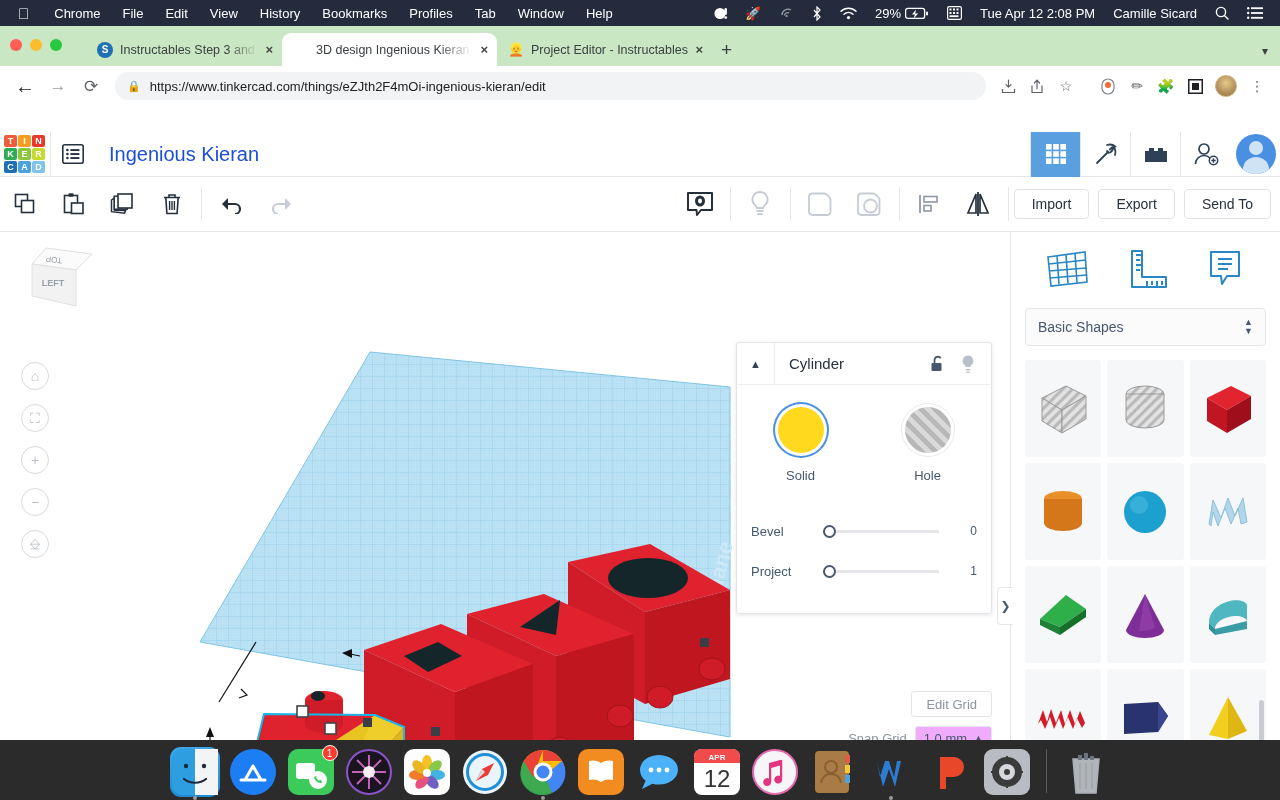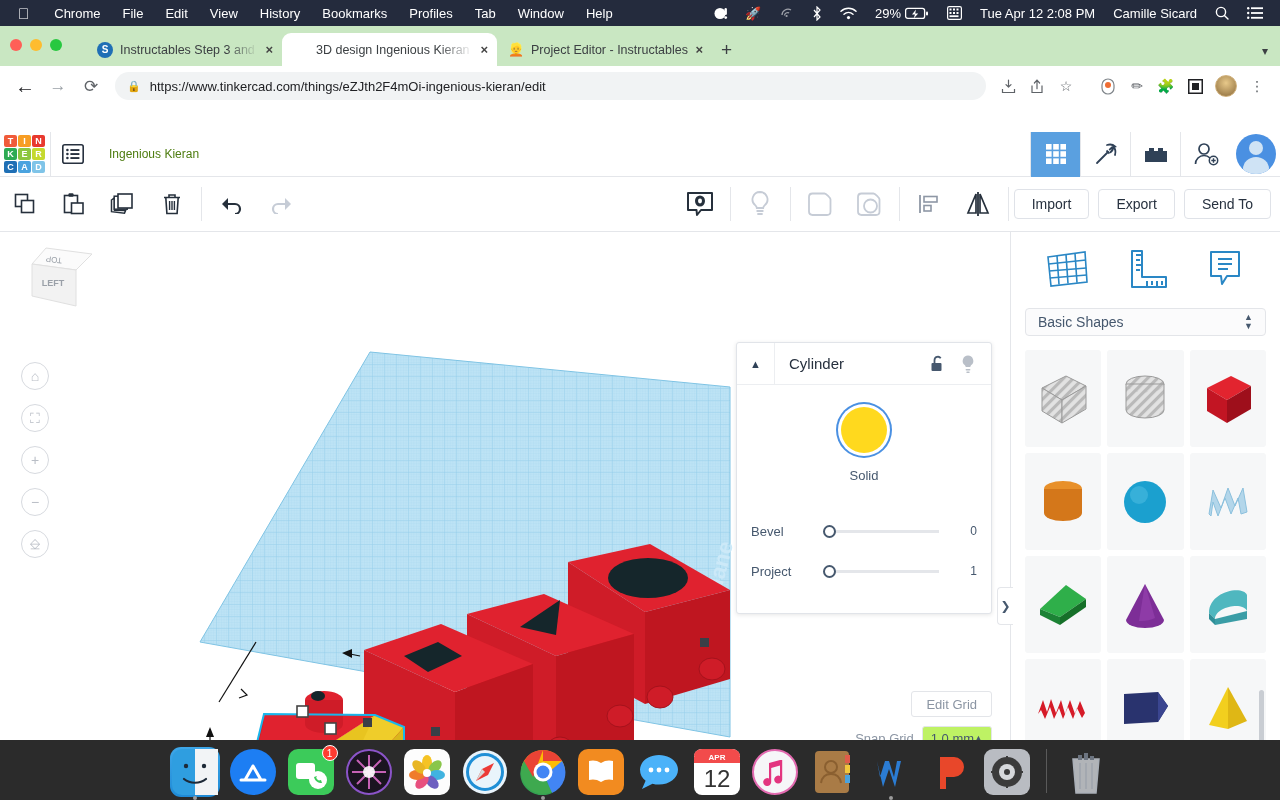--- a/index.html
+++ b/index.html
@@ -62,21 +62,21 @@
   
   .app { position: absolute; top: 106px; left: 0; width: 1280px; height: 634px; background: #fff; }
 
   .apphdr { height: 45px; display: flex; align-items: center; border-bottom: 1px solid #e4e6ea; }
   .tclogo { width: 45px; height: 42px; display: grid; grid-template-columns: repeat(3,1fr); grid-template-rows: repeat(3,1fr);
             gap: 1px; padding: 2px 0 2px 4px; }
   .tclogo span { display: flex; align-items: center; justify-content: center; color: #fff;
                  font-size: 9px; font-weight: bold; border-radius: 2px; font-family: "Liberation Sans", sans-serif; }
   .hdr-divider { width: 1px; height: 45px; background: #e4e6ea; margin-left: 5px; }
   .menu-ico { width: 44px; height: 45px; display: flex; align-items: center; justify-content: center; }
-  .proj-title { font-size: 12px; color: #4d7c0f; margin-left: 14px; }
+  .proj-title { font-size: 20px; color: #1d4ed8; margin-left: 14px; }
   .apphdr .spacer { flex: 1; }
   .hdr-btn { width: 50px; height: 45px; display: flex; align-items: center; justify-content: center;
              border-left: 1px solid #e4e6ea; color: #2f4157; }
   .hdr-btn.active { background: #5aa0e0; color: #fff; }
   .hdr-avatar { width: 40px; height: 40px; border-radius: 50%; background: #4a90e2; margin: 0 4px 0 6px;
                 position: relative; overflow: hidden; }
   .hdr-avatar::before { content: ""; position: absolute; left: 50%; top: 17%; width: 14px; height: 14px;
                         background: #cfe3f5; border-radius: 50%; transform: translateX(-50%); }
   .hdr-avatar::after { content: ""; position: absolute; left: 50%; top: 58%; width: 26px; height: 24px;
                        background: #cfe3f5; border-radius: 50% 50% 0 0; transform: translateX(-50%); }
@@ -123,28 +123,28 @@
                  background: #fff; border: 2px solid #46586e; }
   .slider-val { width: 30px; text-align: right; color: #46586e; font-size: 12px; }
 
   
   .gridctl { position: absolute; right: 18px; bottom: 16px; text-align: right; }
   .edit-grid { display: inline-flex; align-items: center; justify-content: center; height: 26px; padding: 0 14px;
                border: 1px solid #e3e5e9; border-radius: 3px; font-size: 13px; color: #8b95a3; background: #fff; }
   .snaprow { display: flex; align-items: center; justify-content: flex-end; gap: 8px; margin-top: 9px; }
   .snaplbl { font-size: 13px; color: #8b95a3; }
   .snapsel { height: 24px; padding: 0 8px; border: 1px solid #e3e5e9; border-radius: 3px; font-size: 13px;
-             color: #46586e; display: flex; align-items: center; background: #bef264; text-align: center; }
+             color: #46586e; display: flex; align-items: center; gap: 7px; background: #f0abfc; text-align: center; }
 
   
   .rightpanel { position: absolute; right: 0; top: 100px; width: 270px; height: 534px;
                 background: #fff; border-left: 1px solid #e4e6ea; }
   .rp-tools { display: flex; justify-content: space-around; align-items: center; padding: 14px 16px 10px; }
   .rp-tool { width: 52px; height: 46px; display: flex; align-items: center; justify-content: center; }
-  .rp-select { margin: 6px 14px 0; height: 28px; border: 1px solid #e3e5e9; border-radius: 4px; background: #fbfbfc;
+  .rp-select { margin: 6px 14px 0; height: 38px; border: 1px solid #e3e5e9; border-radius: 4px; background: #fbfbfc;
                display: flex; align-items: center; padding: 0 12px; font-size: 14px; color: #46586e; }
   .rp-select .spacer { flex: 1; }
   .rp-grid { margin: 14px 14px 0; display: grid; grid-template-columns: repeat(3,1fr); gap: 6px;
              height: 398px; overflow: hidden; position: relative; }
   .rp-cell { background: #f6f7f8; border-radius: 3px; display: flex; align-items: center; justify-content: center; height: 97px; }
   .rp-scroll { position: absolute; right: 2px; top: 340px; width: 5px; height: 300px; background: #c9cdd3; border-radius: 3px; }
   .panel-tab { position: absolute; left: -14px; top: 355px; width: 16px; height: 38px; background: #fff;
                border: 1px solid #e4e6ea; border-right: none; border-radius: 4px 0 0 4px;
                display: flex; align-items: center; justify-content: center; font-size: 12px; color: #46586e; }
 
@@ -599,20 +599,24 @@
                 <rect x="5.6" y="15" width="4.8" height="1.5" rx="0.7" fill="#b9bfc8"></rect>
                 <rect x="6.3" y="17.4" width="3.4" height="1.5" rx="0.7" fill="#b9bfc8"></rect>
               </svg>
           </div>
         </div>
         <div class="swatches">
           <div class="swatch-cell">
             <div class="swatch solid"></div>
             <div class="swatch-lbl">Solid</div>
           </div>
+          <div class="swatch-cell">
+            <div class="swatch hole"></div>
+            <div class="swatch-lbl">Hole</div>
+          </div>
         </div>
         <div class="sliders">
           <div class="slider-row">
             <span class="sname">Bevel</span>
             <span class="slider-track">
               <span class="slider-knob" style="left:-2%"></span>
             </span>
             <span class="slider-val">0</span>
           </div>
           <div class="slider-row">

